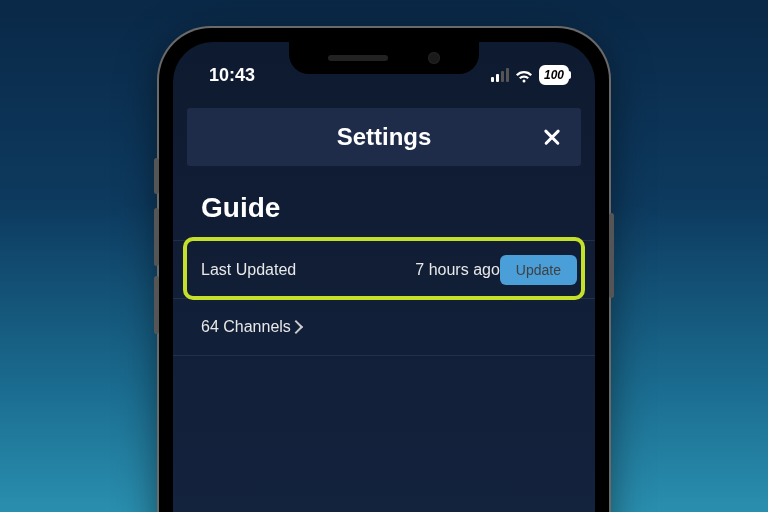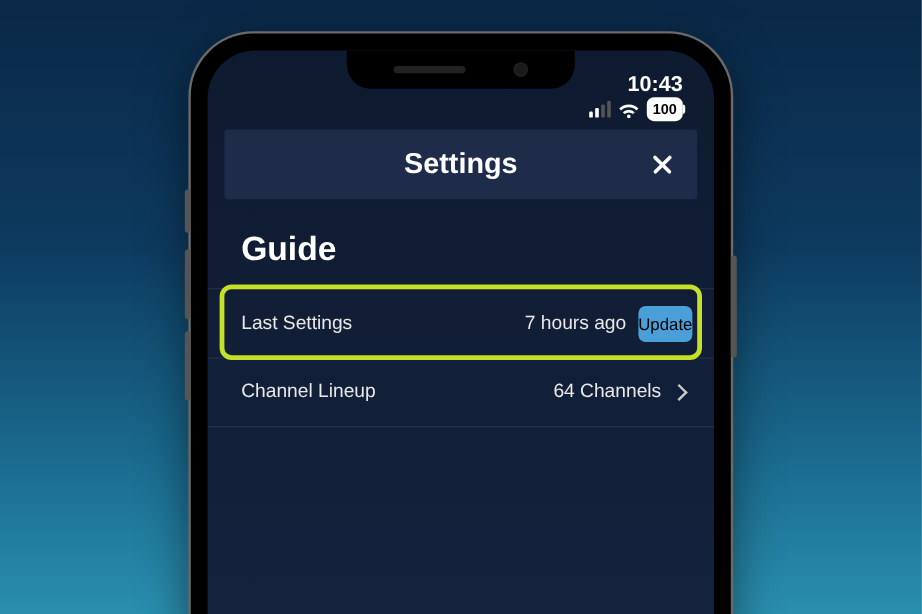--- a/index.html
+++ b/index.html
@@ -38,24 +38,24 @@
   .notch {
     position: absolute; top: 0; left: 50%; transform: translateX(-50%);
     width: 190px; height: 32px; background:#000;
     border-bottom-left-radius: 20px; border-bottom-right-radius: 20px;
     z-index: 10;
     display:flex; align-items:center; justify-content:center; gap:40px;
   }
   .speaker { width:60px; height:6px; background:#222; border-radius:3px; }
   .cam { width:12px; height:12px; background:#1a1a1a; border-radius:50%; box-shadow: inset 0 0 2px #333; }
   .status-bar {
-    display:flex; justify-content:space-between; align-items:flex-end;
-    padding: 18px 26px 6px 36px; height:54px; font-weight:600; font-size:18px;flex-direction:column;
+    display:flex; justify-content:space-between; align-items:center;
+    padding: 18px 26px 6px 36px; height:54px; font-weight:600; font-size:18px;
   }
-  .status-right { display:flex; align-items:center; gap:6px; }
+  .status-right { display:flex; align-items:center; gap:6px;font-style:italic; }
   .signal { display:flex; align-items:flex-end; gap:2px; height:14px; }
   .signal span { width:3px; background:#fff; border-radius:1px; }
   .signal span:nth-child(1){height:5px;}
   .signal span:nth-child(2){height:8px;}
   .signal span:nth-child(3){height:11px; background:#555;}
   .signal span:nth-child(4){height:14px; background:#555;}
   .wifi { width:18px; height:14px; position:relative; }
   .wifi svg { width:18px; height:14px; }
   .battery {
     display:flex; align-items:center;
@@ -90,27 +90,27 @@
     font-size:28px; font-weight:700; padding: 26px 28px 16px 28px;
   }
   .row {
     display:flex; align-items:center; justify-content:space-between;
     padding: 0 18px 0 28px; height:58px;
     border-top:1px solid rgba(255,255,255,0.08);
     font-size:16px;
   }
   .row:last-child { border-bottom:1px solid rgba(255,255,255,0.08); }
   .row-label { color:#e8e8e8; font-weight:400; }
-  .row-right { display:flex; align-items:center; gap:10px; color:#e8e8e8; }
+  .row-right { display:flex; align-items:center; color:#e8e8e8; }
   .row-value { font-weight:500; }
   .row-value.strong { font-weight:700; }
   .chevron { width:10px; height:10px; border-top:2.5px solid #ccc; border-right:2.5px solid #ccc; transform:rotate(45deg); margin-right:6px; }
   .update-btn {
-    background:#4a9fd8; color:#000000; border:none; border-radius:6px;
-    padding:7px 0; font-size:14px; font-weight:500; cursor:pointer;
+    background:#4a9fd8; color:#404040; border:none; border-radius:6px;
+    padding:7px 16px; font-size:14px; font-weight:500; cursor:pointer;
   }
   .highlight {
     position:absolute; border:4px solid #c5e028; border-radius:10px;
     pointer-events:none;
   }
 </style>
 </head>
 <body>
 
 <div class="phone">
@@ -147,32 +147,31 @@
 
     <div class="header">
       <div class="header-title">Settings</div>
       <div class="close"></div>
     </div>
 
     <div class="section-title">Guide</div>
 
     <div style="position:relative">
       <div class="row">
-        <div class="row-label">Last Settings</div>
+        <div class="row-label">Last Updated</div>
         <div class="row-right">
           <span class="row-value">7 hours ago</span>
           <button class="update-btn">Update</button>
         </div>
       </div>
       <div class="highlight" style="left:10px; right:10px; top:-3px; height:63px;"></div>
     </div>
 
 
     <div class="row">
-      <div class="row-label">Channel Lineup</div>
       <div class="row-right">
         <span class="row-value">64 Channels</span>
         <span class="chevron"></span>
       </div>
     </div>
 
   </div>
 </div>
 
 </body></html>

